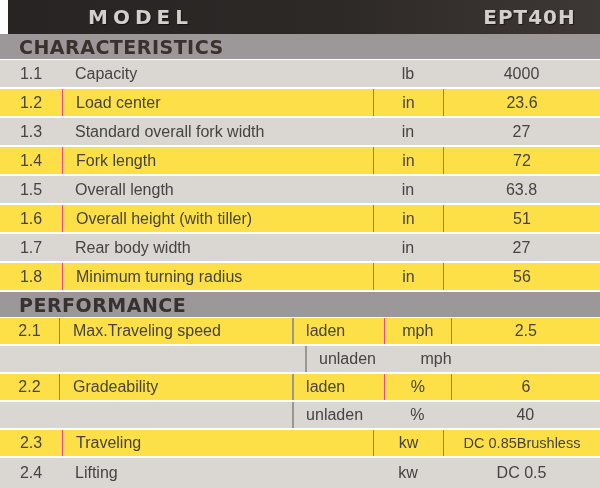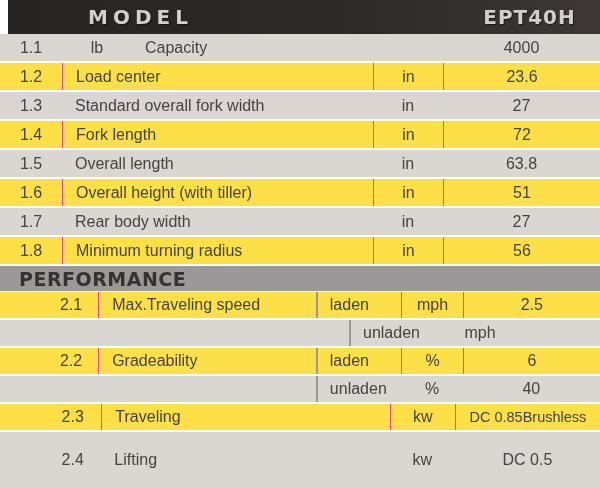--- a/index.html
+++ b/index.html
@@ -29,21 +29,21 @@
     background: #9c9899; border-bottom: 1px solid #ffffff;
     display: flex; align-items: center; padding-left: 19px;
     color: #37322f; font-family: "DejaVu Sans", sans-serif;
     font-weight: bold; font-size: 19px; letter-spacing: 0.5px;
   }
   
   .row {
     display: flex; flex: 0 0 29px; box-sizing: border-box;
     border-bottom: 2px solid #ffffff;
   }
-  .row.perf { flex-basis: 28px; padding-left: 44px; }
+  .row.perf { flex-basis: 28px; }
   .row.last { flex: 1 1 auto; border-bottom: none; }
   .row.shade { background: #dad6d1; }
   .row.light { background: #fde047; }
   .cell {
     box-sizing: border-box; display: flex; align-items: center;
     color: #454443; font-size: 16px; white-space: nowrap; overflow: hidden;
   }
   .c-idx  { width: 62px;  justify-content: center; }
   .c-desc { width: 215px; padding-left: 13px; }
   .c-desc.wide { width: 311px; }
@@ -58,25 +58,28 @@
 </head>
 <body>
 
 <div class="spec-table">
 
   <div class="hdr">
     <div class="model-label">MODEL</div>
     <div class="model-value">EPT40H</div>
   </div>
 
+  <div class="secbar">
+    <span>CHARACTERISTICS</span>
+  </div>
 
   <div class="row shade">
     <div class="cell c-idx">1.1</div>
+    <div class="cell c-desc wide">Capacity</div>
     <div class="cell c-unit">lb</div>
-    <div class="cell c-desc wide">Capacity</div>
     <div class="cell c-val">4000</div>
   </div>
   <div class="row light">
     <div class="cell c-idx">1.2</div>
     <div class="cell c-desc wide">Load center</div>
     <div class="cell c-unit">in</div>
     <div class="cell c-val">23.6</div>
   </div>
   <div class="row shade">
     <div class="cell c-idx">1.3</div>

